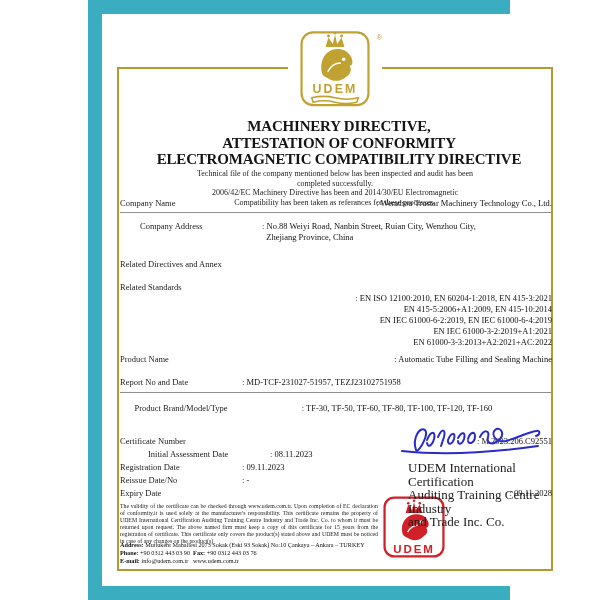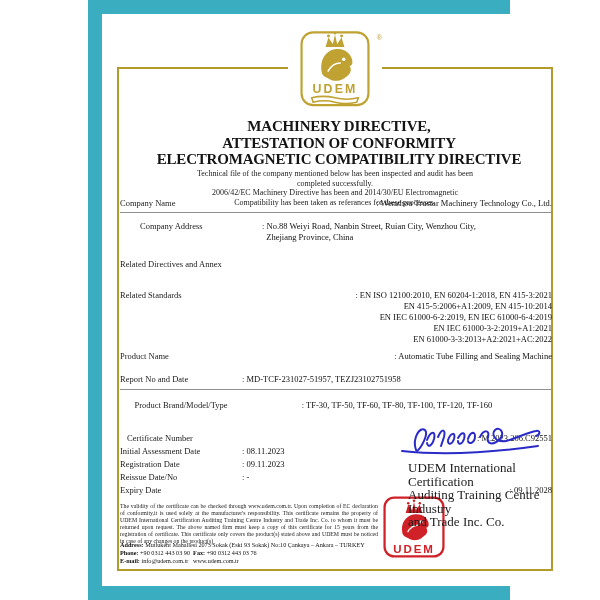--- a/index.html
+++ b/index.html
@@ -90,46 +90,46 @@
       </div>
       <div class="divider" style="margin-top:3px;"></div>
       <div class="frow" style="margin-top:8px;padding-left:20px;">
         <span class="flabel">Company Address</span>
         <span class="fvalue">: No.88 Weiyi Road, Nanbin Street, Ruian City, Wenzhou City,
 &nbsp;&nbsp;Zhejiang Province, China</span>
       </div>
       <div class="frow" style="margin-top:16px;">
         <span class="flabel">Related Directives and Annex</span>
       </div>
-      <div class="frow" style="margin-top:20px;">
+      <div class="frow" style="margin-top:12px;flex-direction:column;">
         <span class="flabel">Related Standards</span>
         <span class="fvalue bold">: EN ISO 12100:2010, EN 60204-1:2018, EN 415-3:2021
 &nbsp;&nbsp;EN 415-5:2006+A1:2009, EN 415-10:2014
 &nbsp;&nbsp;EN IEC 61000-6-2:2019, EN IEC 61000-6-4:2019
 &nbsp;&nbsp;EN IEC 61000-3-2:2019+A1:2021
 &nbsp;&nbsp;EN 61000-3-3:2013+A2:2021+AC:2022</span>
       </div>
       <div class="frow" style="margin-top:6px;">
         <span class="flabel">Product Name</span>
         <span class="fvalue bold">: Automatic Tube Filling and Sealing Machine</span>
       </div>
       <div class="frow" style="margin-top:12px;">
         <span class="flabel">Report No and Date</span>
         <span class="fvalue">: MD-TCF-231027-51957, TEZJ23102751958</span>
       </div>
       <div class="divider" style="margin-top:4px;"></div>
       <div class="frow" style="margin-top:10px;text-align:center;">
         <span class="flabel">Product Brand/Model/Type</span>
         <span class="fvalue">: TF-30, TF-50, TF-60, TF-80, TF-100, TF-120, TF-160</span>
       </div>
-      <div class="frow" style="margin-top:22px;padding-left:7px;">
+      <div class="frow" style="margin-top:22px;">
         <span class="flabel">Certificate Number</span>
         <span class="fvalue bold">: M.2023.206.C92551</span>
       </div>
-      <div class="frow" style="margin-top:2px;">
+      <div class="frow" style="margin-top:2px;padding-left:28px;">
         <span class="flabel">Initial Assessment Date</span>
         <span class="fvalue">: 08.11.2023</span>
       </div>
       <div class="frow" style="margin-top:2px;">
         <span class="flabel">Registration Date</span>
         <span class="fvalue">: 09.11.2023</span>
       </div>
       <div class="frow" style="margin-top:2px;">
         <span class="flabel">Reissue Date/No</span>
         <span class="fvalue">: -</span>

